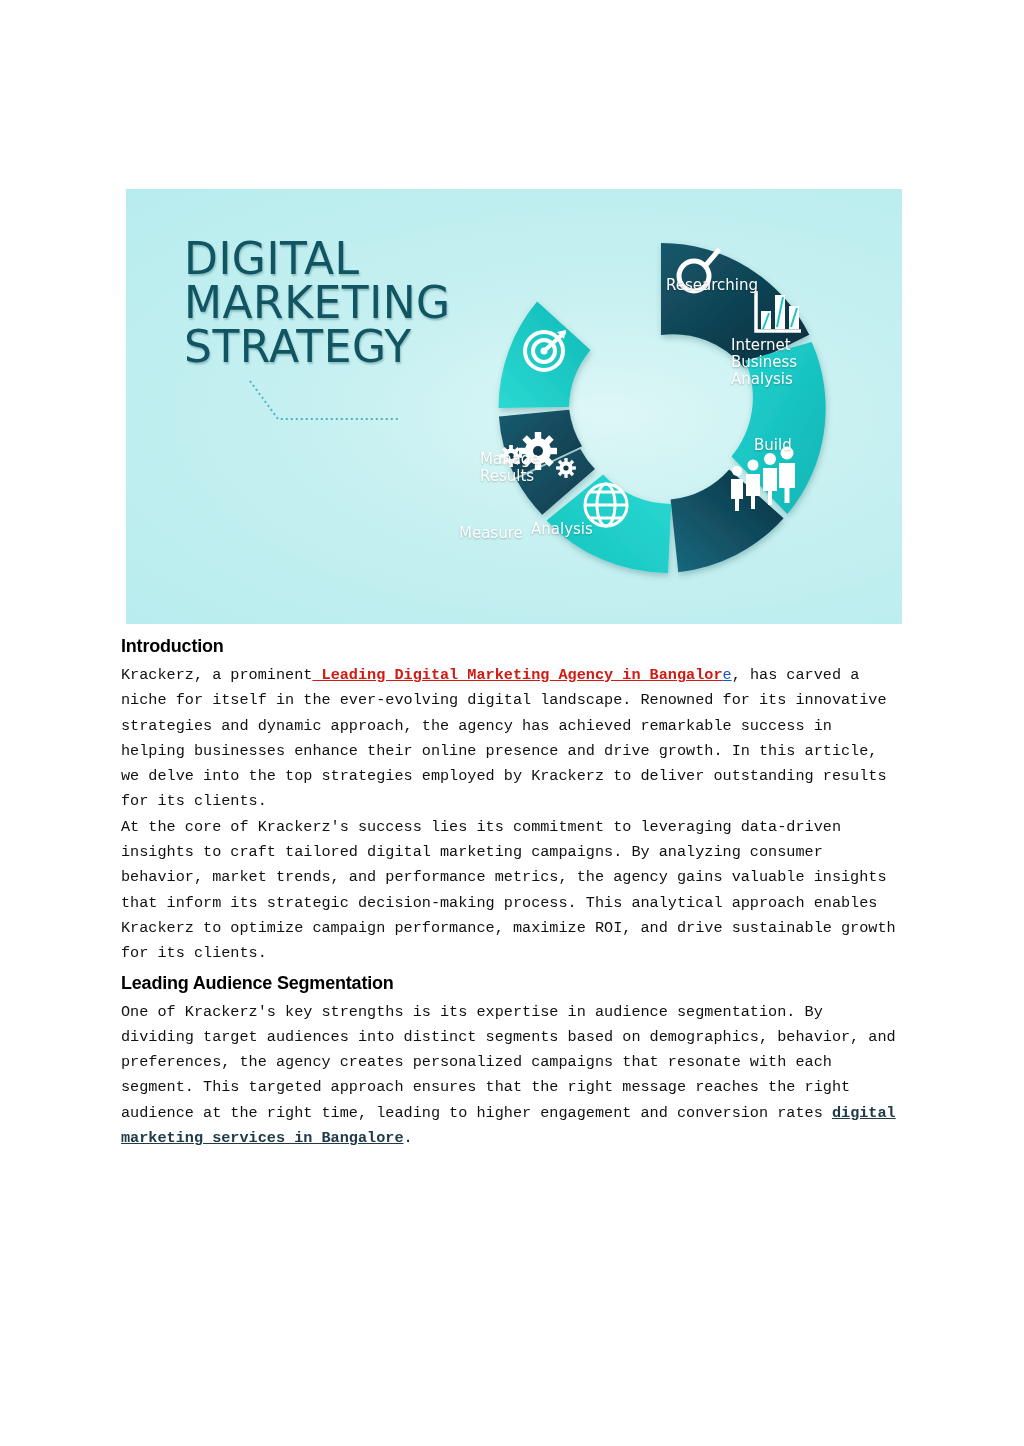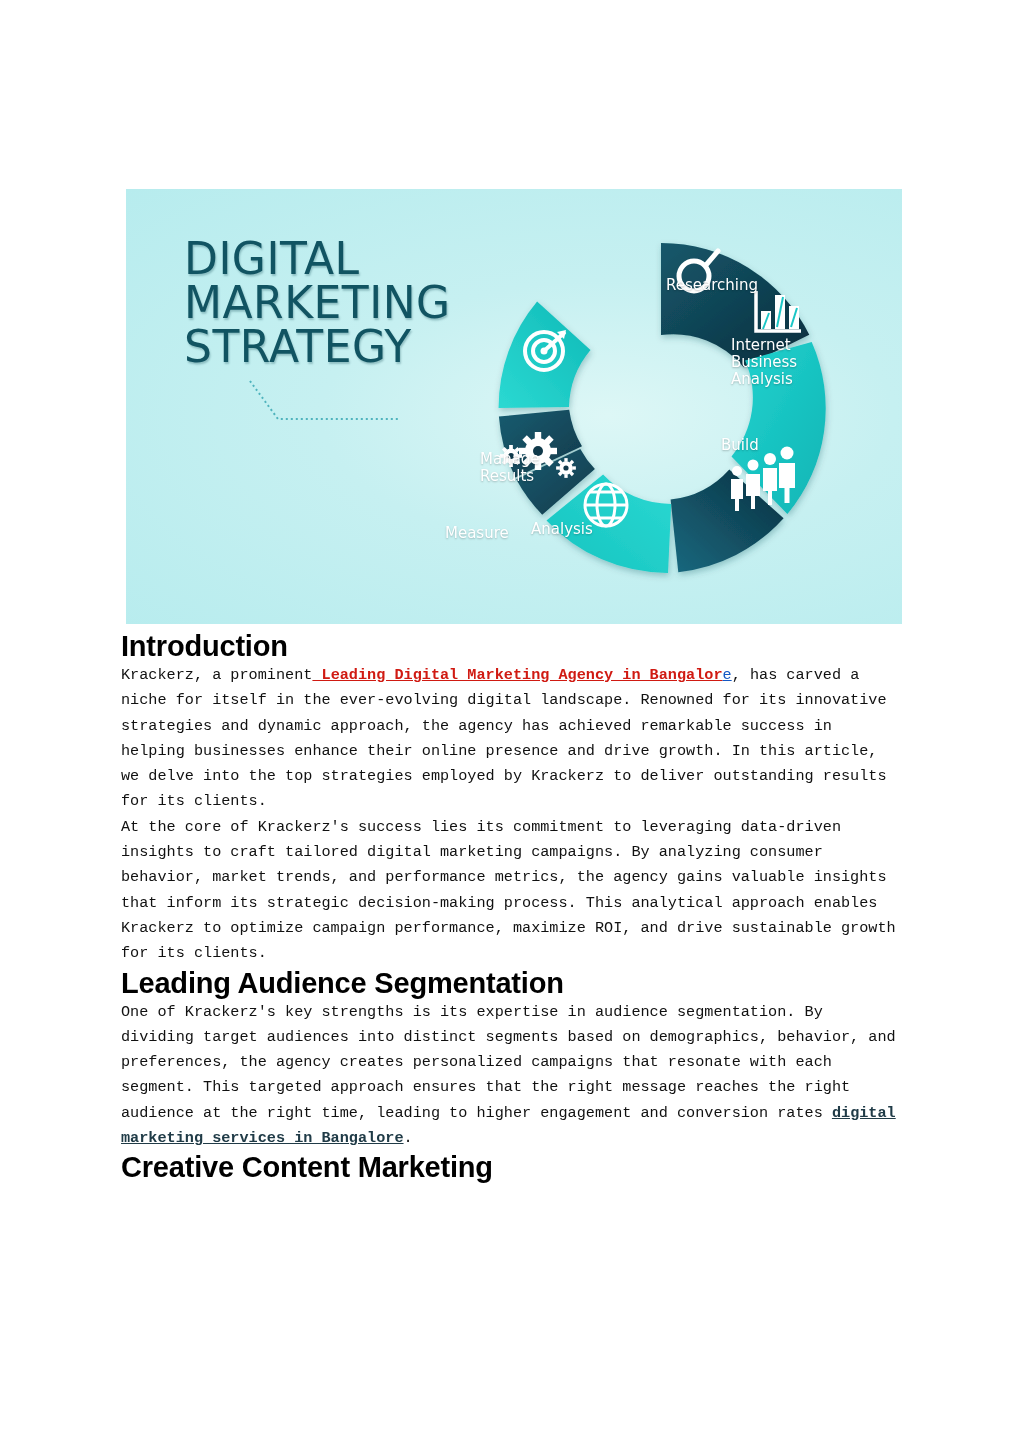--- a/index.html
+++ b/index.html
@@ -83,21 +83,21 @@
   
   .article {
     position: absolute;
     left: 121px;
     top: 598px;
     width: 782px;
   }
   h2.section-title {
     margin: 0;
     font-family: "Liberation Sans", sans-serif;
-    font-size: 29px;
+    font-size: 18px;
     line-height: 33px;
     font-weight: bold;
     color: #000000;
     letter-spacing: -0.2px;
   }
   p.body-text {
     margin: 0;
     font-family: Liberation Mono, monospace;
     font-size: 15.2px;
     line-height: 25.3px;
@@ -304,33 +304,32 @@
           <path d="M 88 148 L 108 130" stroke="#ffffff" stroke-width="4" stroke-linecap="round"></path>
           <path d="M 101 129 l 9 -2 l -2 9 z" fill="#ffffff"></path>
         </g>
       </svg>
     </div>
 
     <div class="seg-label" style="left:540px; top:88px; width:120px;">Researching</div>
     <div class="seg-label" style="left:605px; top:148px; width:110px;">Internet
 Business
 Analysis</div>
-    <div class="seg-label" style="left:595px; top:248px; width:90px;">Build</div>
+    <div class="seg-label" style="left:628px; top:248px; width:90px;">Build</div>
     <div class="seg-label" style="left:405px; top:332px; width:130px;">Analysis</div>
-    <div class="seg-label" style="left:319px; top:336px; width:110px;">Measure</div>
+    <div class="seg-label" style="left:333px; top:336px; width:110px;">Measure</div>
     <div class="seg-label" style="left:354px; top:262px; width:110px;">Manage
 Results</div>
   </div>
 
   <div class="article">
 
     <h2 class="section-title blk-intro-h">Introduction</h2>
     <p class="body-text blk-intro-p"><span>Krackerz, a prominent</span><a href="#" class="link-red"> Leading Digital Marketing Agency in Bangalor</a><a href="#" class="link-blue-tail">e</a><span>, has carved a niche for itself in the ever-evolving digital landscape. Renowned for its innovative strategies and dynamic approach, the agency has achieved remarkable success in helping businesses enhance their online presence and drive growth. In this article, we delve into the top strategies employed by Krackerz to deliver outstanding results for its clients.</span></p>
 
     <p class="body-text blk-data-p">At the core of Krackerz's success lies its commitment to leveraging data-driven insights to craft tailored digital marketing campaigns. By analyzing consumer behavior, market trends, and performance metrics, the agency gains valuable insights that inform its strategic decision-making process. This analytical approach enables Krackerz to optimize campaign performance, maximize ROI, and drive sustainable growth for its clients.</p>
 
     <h2 class="section-title blk-seg-h">Leading Audience Segmentation</h2>
     <p class="body-text blk-seg-p"><span>One of Krackerz's key strengths is its expertise in audience segmentation. By dividing target audiences into distinct segments based on demographics, behavior, and preferences, the agency creates personalized campaigns that resonate with each segment. This targeted approach ensures that the right message reaches the right audience at the right time, leading to higher engagement and conversion rates </span><a href="#" class="link-teal">digital marketing services in Bangalore</a><span>.</span></p>
 
-    <h2 class="section-title blk-creative-h">Creative Content Marketing</h2>
   </div>
 
 </div>
 
 </body></html>

